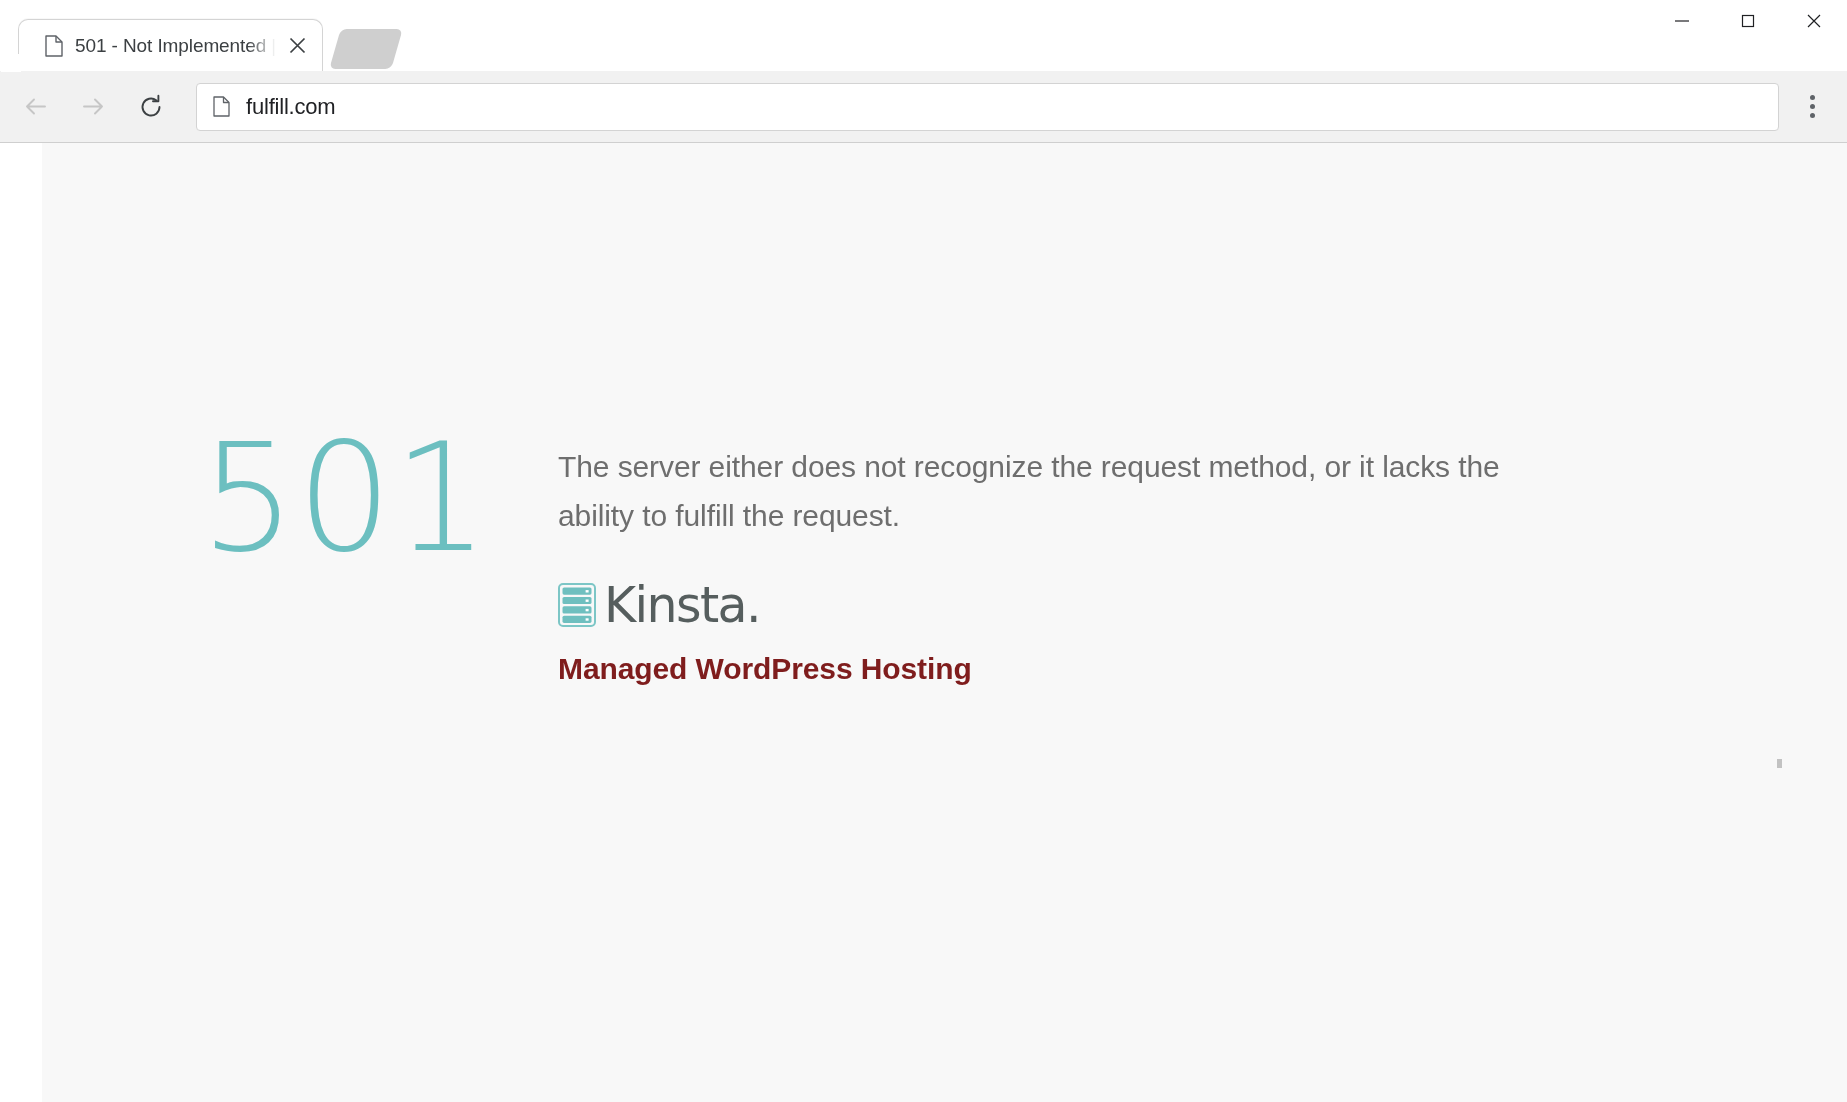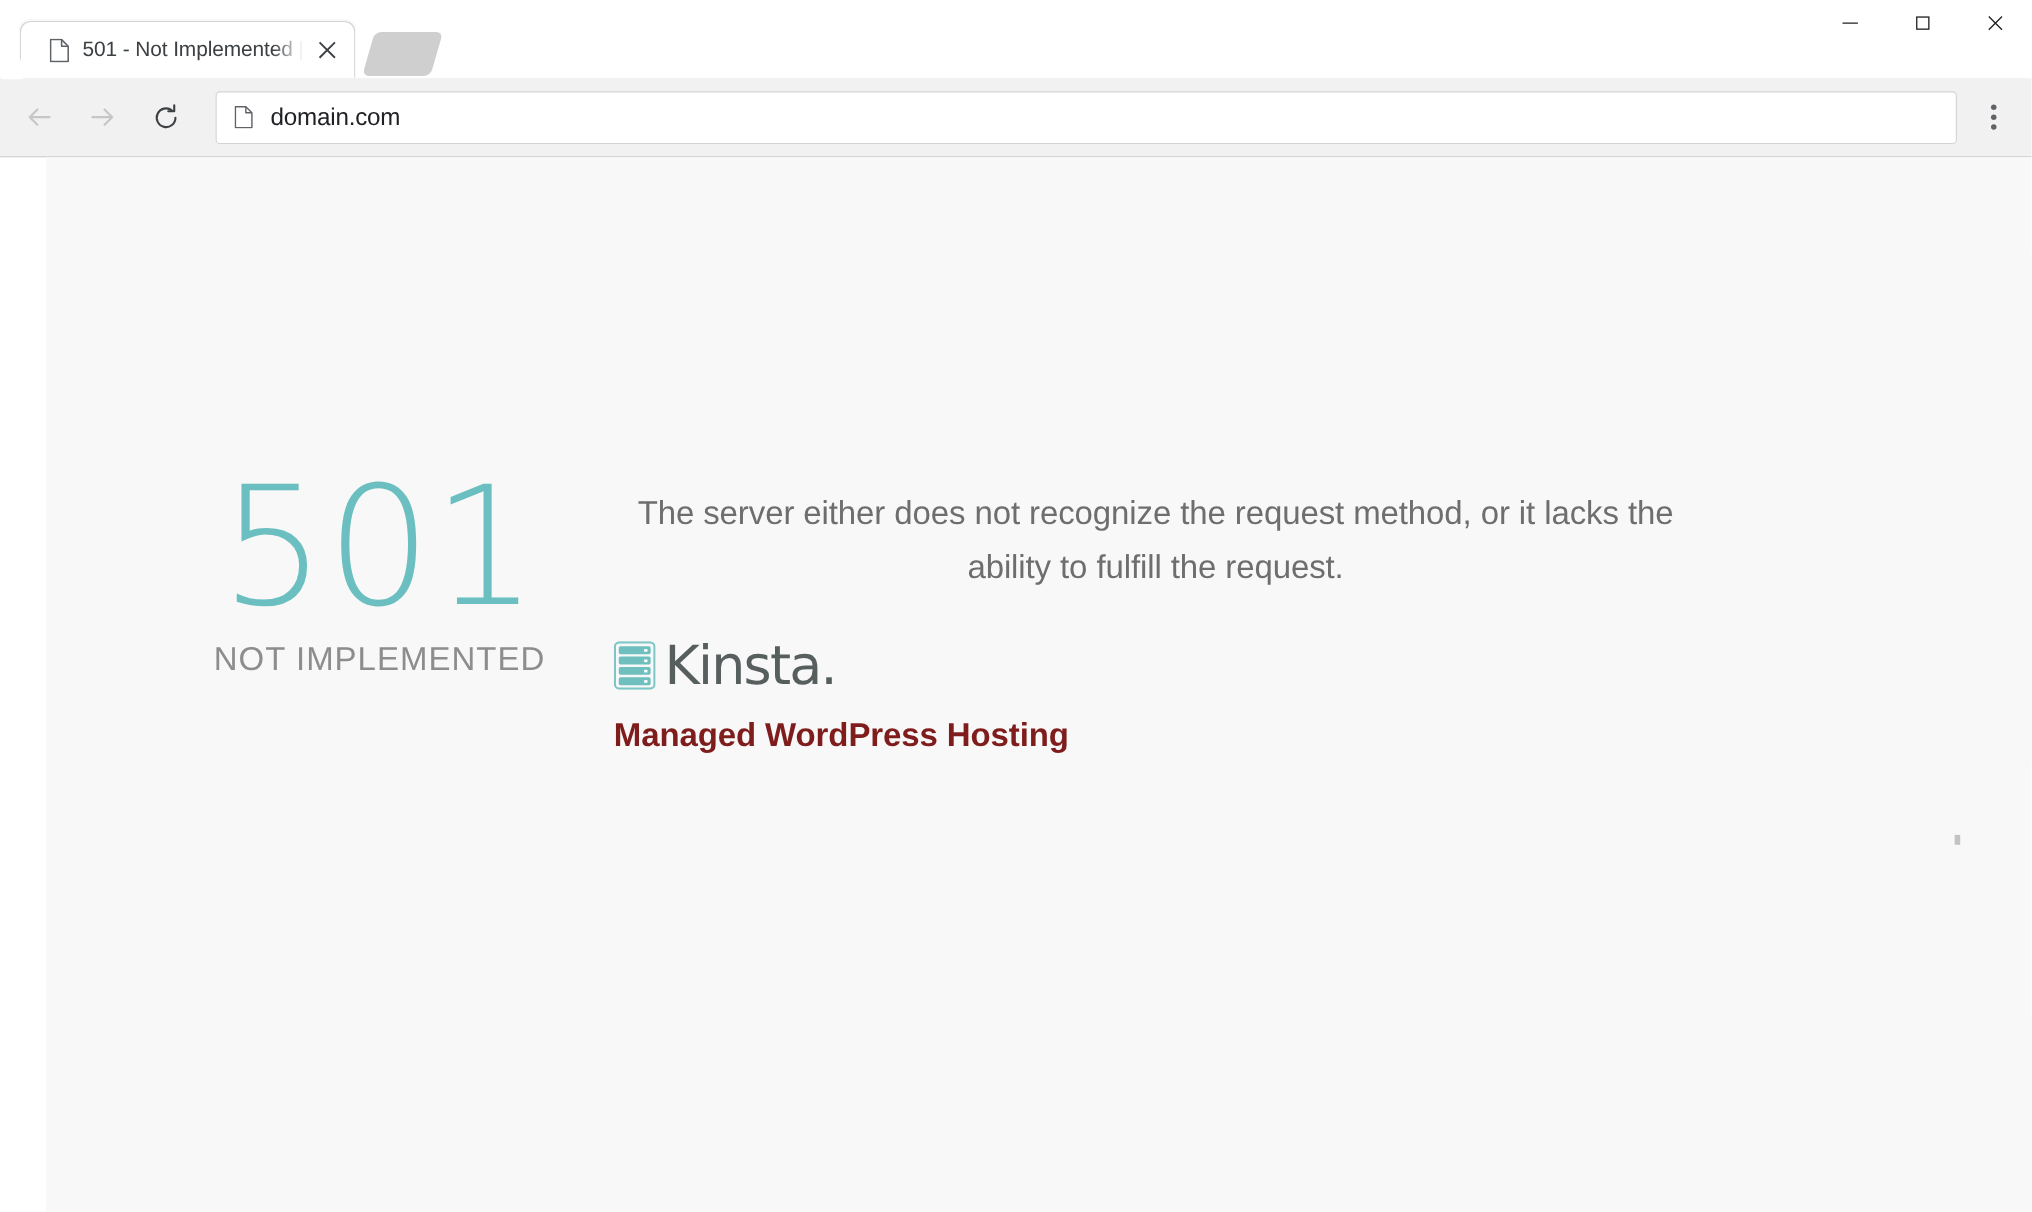--- a/index.html
+++ b/index.html
@@ -251,21 +251,20 @@
     padding-left: 18px;
   }
 
   .err-message {
     font-size: 30px;
     line-height: 1.62;
     font-weight: 300;
     color: #6e6e6e;
     max-width: 985px;
     letter-spacing: -0.1px;
-    text-align: center;
   }
 
   .brand-block {
     margin-top: 38px;
   }
 
   .brand-lockup {
     display: flex;
     align-items: center;
     height: 54px;
@@ -372,37 +371,36 @@
       </svg>
     </div>
 
     <div class="omnibox">
       <span class="omnibox-icon">
         <svg width="17" height="21" viewBox="0 0 17 21">
           <path d="M1 1 h9.5 l5.5 5.5 v13.5 h-15 z" fill="#ffffff" stroke="#5f6368" stroke-width="1.3" stroke-linejoin="round"></path>
           <path d="M10.5 1 v5.5 h5.5" fill="none" stroke="#5f6368" stroke-width="1.3" stroke-linejoin="round"></path>
         </svg>
       </span>
-      <span class="omnibox-text" title="Search Google or type a URL">domain.com</span>
+      <span class="omnibox-text" title="Search Google or type a URL">fulfill.com</span>
     </div>
 
     <div class="menu-btn">
       <span class="menu-dot"></span>
       <span class="menu-dot"></span>
       <span class="menu-dot"></span>
     </div>
   </div>
 
   <div class="viewport">
 
     <div class="error-wrap">
 
       <div class="err-left">
         <div class="err-code">501</div>
-        <div class="err-code-label">NOT IMPLEMENTED</div>
       </div>
 
       <div class="err-right">
 
         <div class="err-message">The server either does not recognize the request method, or it lacks the ability to fulfill the request.</div>
 
         <div class="brand-block">
           <div class="brand-lockup">
             <span class="server-icon">
               <svg width="38" height="44" viewBox="0 0 38 44">

